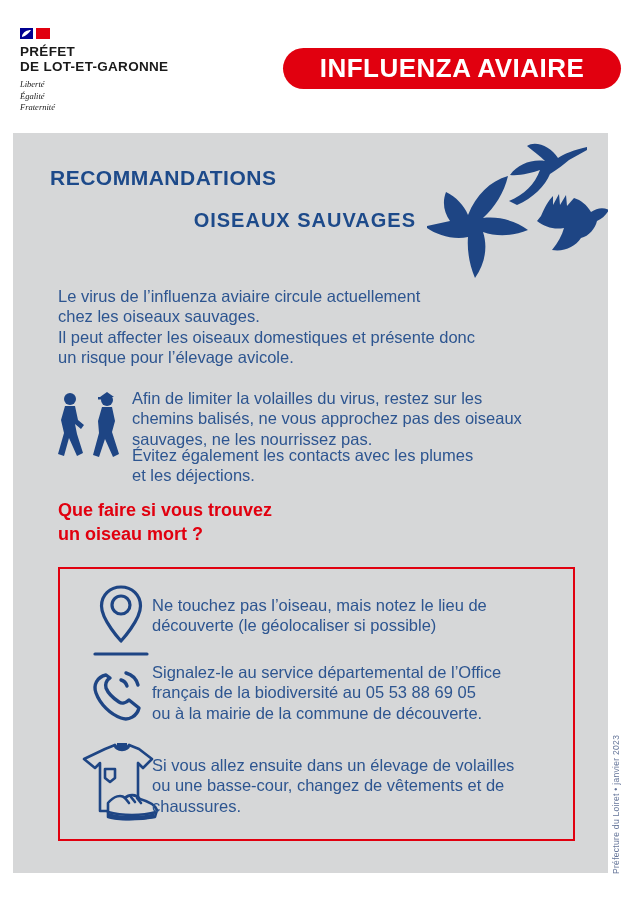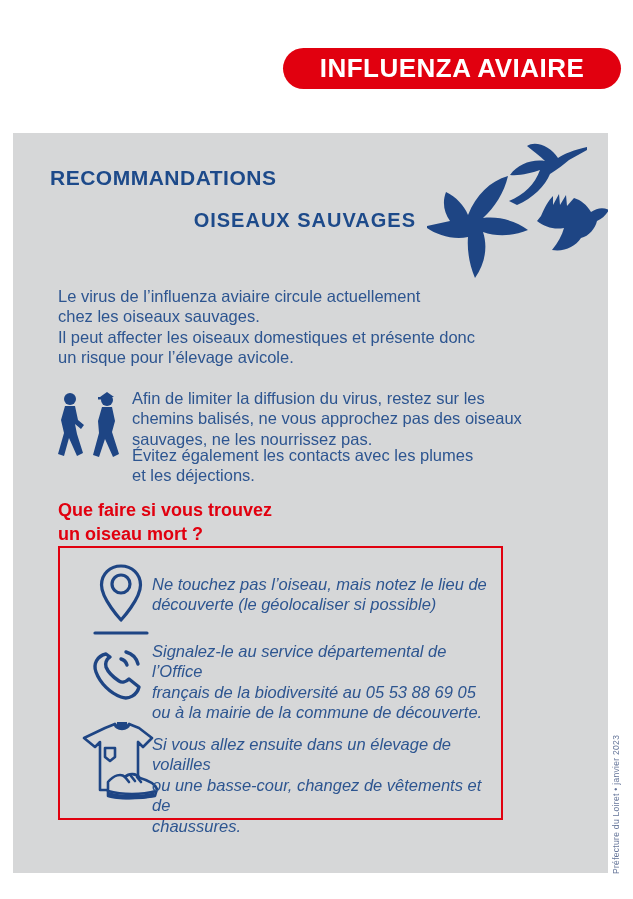--- a/index.html
+++ b/index.html
@@ -42,41 +42,56 @@
 
   .intro { position:absolute; left:45px; top:153px; }
 
   .walk-icon { position:absolute; left:40px; top:258px; }
   .walk-p1 { position:absolute; left:119px; top:255px; }
   .walk-p2 { position:absolute; left:119px; top:312px; }
 
   .question { position:absolute; left:45px; top:366px;
               font-size:18px; font-weight:800; color:#e1000f; line-height:1.32; }
 
-  .alert-box { position:absolute; left:45px; top:413px; width:445px; height:274px;
-               border:2px solid #e1000f;font-style:italic; }
+  .alert-box { position:absolute; left:45px; top:434px; width:517px; height:274px;
+               border:2px solid #e1000f; }
   .pin-icon   { position:absolute; left:32px; top:14px; }
   .item-0     { position:absolute; left:92px; top:26px; }
   .phone-icon { position:absolute; left:26px; top:96px; }
   .item-1     { position:absolute; left:92px; top:93px; }
   .shirt-icon { position:absolute; left:20px; top:172px; }
   .item-2     { position:absolute; left:92px; top:186px; }
 
   
   .credit {
     position:absolute; left:611px; top:694px; height:180px;
     writing-mode:vertical-rl; transform:rotate(180deg);
     font-size:8.5px; color:#66769a; letter-spacing:.3px;
   }
 </style>
 </head>
 <body>
 
 <div class="page">
 
+  <div class="gov-logo">
+    <div class="flag">
+      <div class="flag-blue">
+        <svg width="11" height="9" viewBox="0 0 11 9">
+          <path d="M1 7 C2 3 6 1 10 1 C8 4 5 7 1 8 Z" fill="#ffffff"></path>
+        </svg>
+      </div>
+      <div class="flag-red"></div>
+    </div>
+    <div class="prefet-name">PRÉFET</div>
+    <div class="prefet-name">DE LOT-ET-GARONNE</div>
+    <div class="motto pre">Liberté
+Égalité
+Fraternité</div>
+  </div>
 
   <div class="banner">INFLUENZA AVIAIRE</div>
 
   <div class="card">
 
     <div class="title">RECOMMANDATIONS</div>
     <div class="subtitle">OISEAUX SAUVAGES</div>
 
     <svg class="birds" width="185" height="150" viewBox="0 0 185 150">
       <g fill="#1e4584">
@@ -107,21 +122,21 @@
         <circle cx="17" cy="8" r="6"></circle>
         <path d="M12 15 L22 15 L25 29 L31 34 L28 38 L22 33 L24 43 L30 62 L24 65 L16 47 L11 65 L5 63 L11 42 L8 29 Z"></path>
 
         <circle cx="54" cy="9" r="6"></circle>
         <path d="M47 6 L54 1 L61 6 Z"></path>
         <rect x="45" y="6" width="7" height="2.5"></rect>
         <path d="M49 16 L59 16 L62 30 L59 41 L66 63 L60 66 L52 48 L46 66 L40 64 L46 42 L45 30 Z"></path>
       </g>
     </svg>
 
-    <p class="body-text pre walk-p1">Afin de limiter la diffusion du virus, restez sur les
+    <p class="body-text pre walk-p1">Afin de limiter la volailles du virus, restez sur les
 chemins balisés, ne vous approchez pas des oiseaux
 sauvages, ne les nourrissez pas.</p>
     <p class="body-text pre walk-p2">Évitez également les contacts avec les plumes
 et les déjections.</p>
 
     <div class="question pre">Que faire si vous trouvez
 un oiseau mort ?</div>
 
     <div class="alert-box">
 

